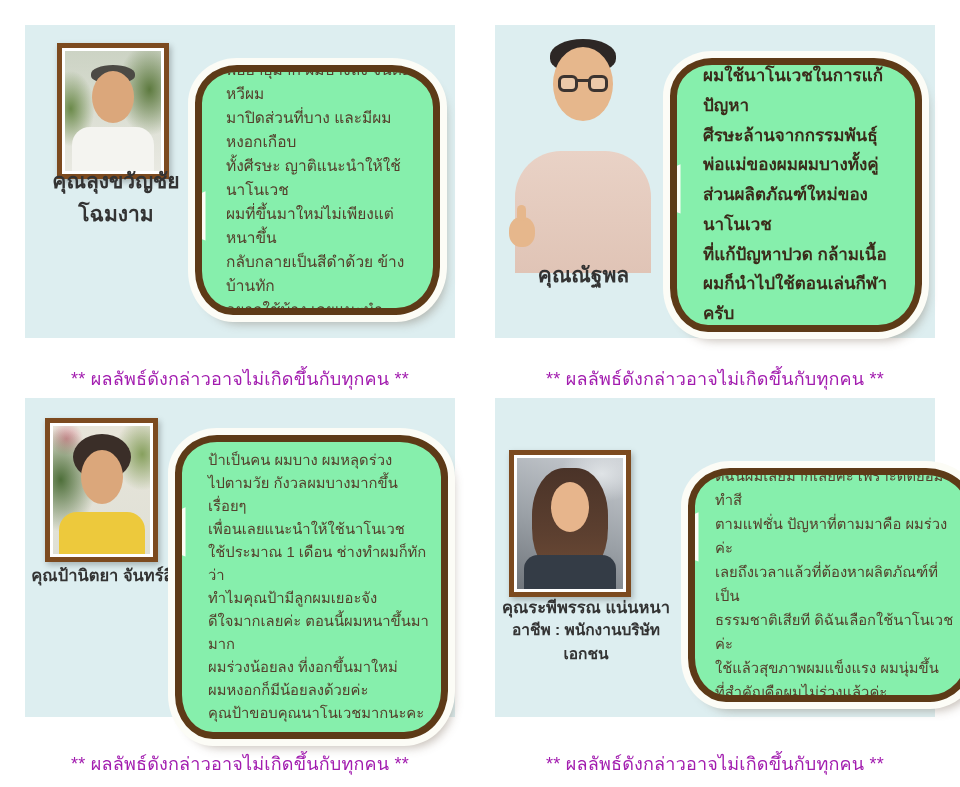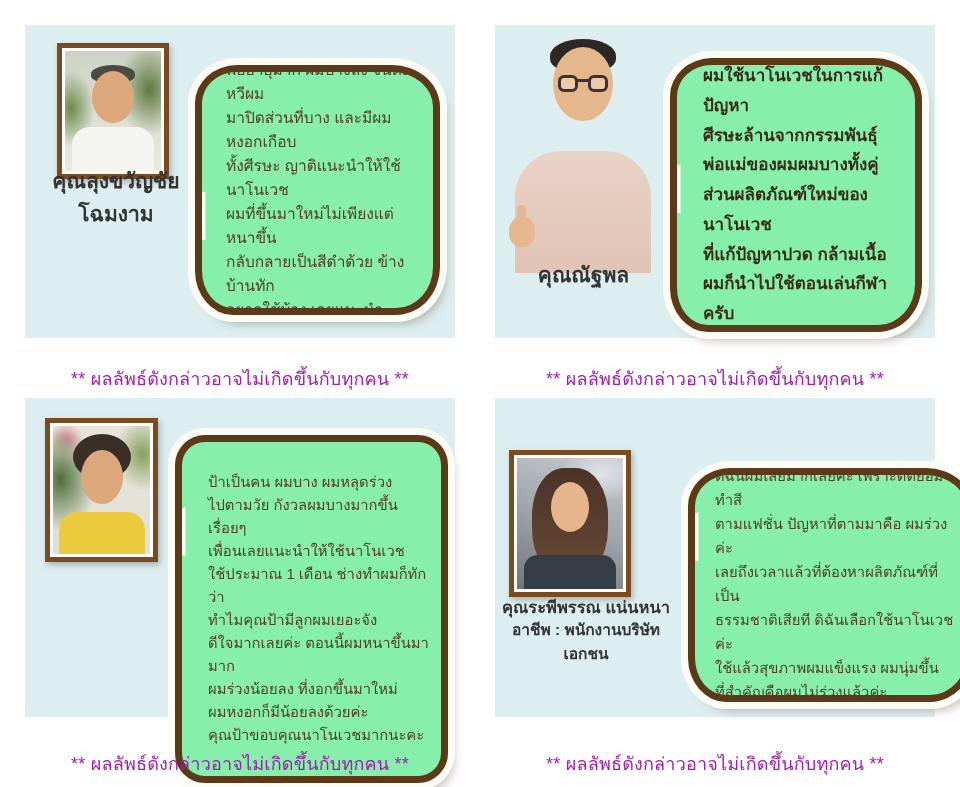--- a/index.html
+++ b/index.html
@@ -23,21 +23,21 @@
   
   .bubble{position:absolute;background:#86efac;border:7px solid #5d3a17;box-sizing:border-box;
     border-radius:42px 48px 44px 38px / 38px 42px 48px 44px;
     box-shadow:0 0 0 7px #fcfcf6, 6px 9px 10px rgba(100,80,60,.35);
     display:flex;align-items:center;overflow:hidden;}
   .quote{margin:0;white-space:pre-line;color:#54402c;}
   .b-tl{left:170px;top:40px;width:245px;height:250px;padding:10px 10px 10px 24px;}
   .b-tl .quote{font-size:15.5px;line-height:1.55;}
   .b-tr{left:175px;top:33px;width:252px;height:274px;padding:14px 8px 14px 26px;}
   .b-tr .quote{font-size:17px;line-height:1.75;font-weight:bold;color:#3a2b1a;}
-  .b-bl{left:150px;top:37px;width:273px;height:348px;padding:8px 8px 8px 26px;border-radius:30px;}
+  .b-bl{left:150px;top:37px;width:273px;height:304px;padding:8px 8px 8px 26px;}
   .b-bl .quote{font-size:14.8px;line-height:1.55;}
   .b-br{left:145px;top:70px;width:286px;height:234px;padding:10px 6px 10px 20px;margin-left:48px;}
   .b-br .quote{font-size:14.8px;line-height:1.62;}
   .tail{position:absolute;left:-55px;width:58px;height:48px;overflow:visible;}
   .t-tl{top:120px;} .t-tr{top:100px;} .t-bl{top:66px;} .t-br{top:38px;}
 
   
   .name{position:absolute;font-weight:bold;color:#333333;text-align:center;}
   .n-tl{left:0;top:139px;width:182px;font-size:21px;text-align:center;}
   .n-tr{left:6px;top:233px;width:165px;font-size:21px;}
@@ -161,20 +161,21 @@
   <p class="disclaimer d-tr">** ผลลัพธ์ดังกล่าวอาจไม่เกิดขึ้นกับทุกคน **</p>
 
   <section class="panel p-bl">
     <div class="frame f-bl">
       <div class="photo ph-elder-woman">
         <div class="hair"></div>
         <div class="head"></div>
         <div class="torso"></div>
       </div>
     </div>
+    <div class="name n-bl">คุณป้านิตยา จันทร์สี</div>
     <div class="bubble b-bl">
       <svg class="tail t-bl" viewBox="0 0 58 48">
         <path d="M56 3 L3 26 L56 45 Z" fill="#5d3a17" stroke="#fcfcf6" stroke-width="5"></path>
         <path d="M55 15 L26 26 L55 37 Z" fill="#c6e8ef"></path>
       </svg>
       <p class="quote">ป้าเป็นคน ผมบาง ผมหลุดร่วง
 ไปตามวัย กังวลผมบางมากขึ้นเรื่อยๆ
 เพื่อนเลยแนะนำให้ใช้นาโนเวช
 ใช้ประมาณ 1 เดือน ช่างทำผมก็ทักว่า
 ทำไมคุณป้ามีลูกผมเยอะจัง

